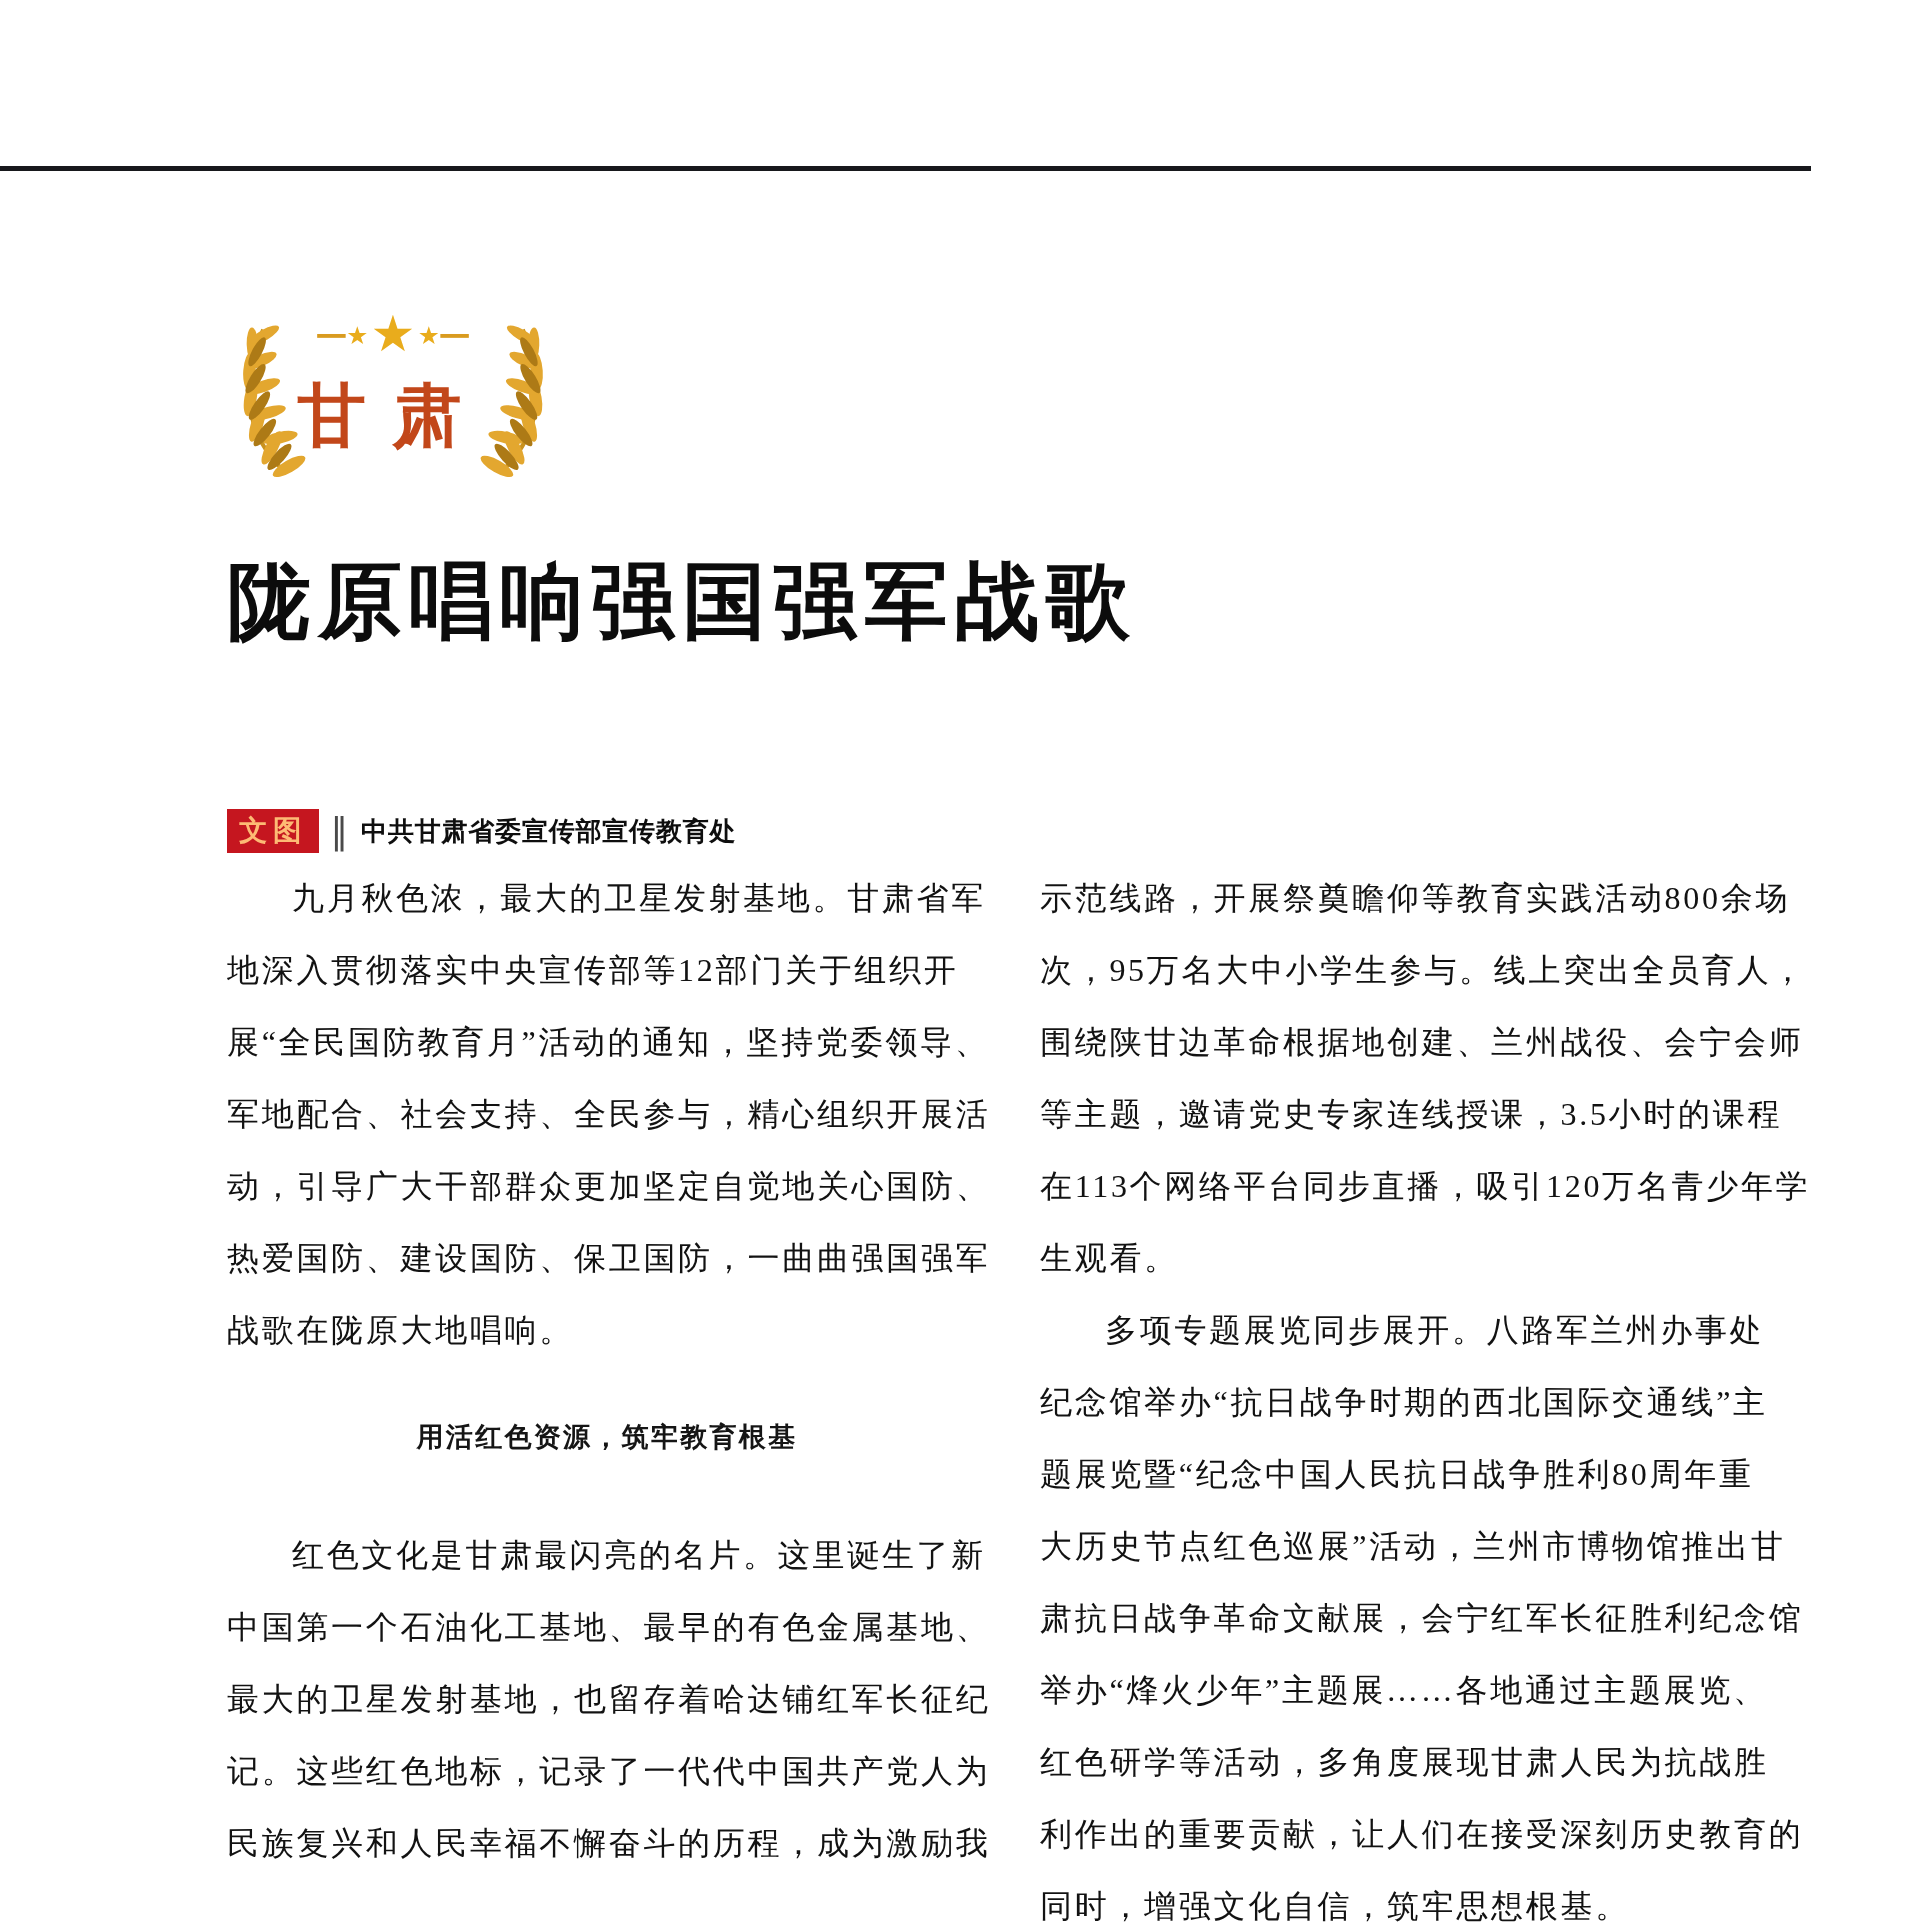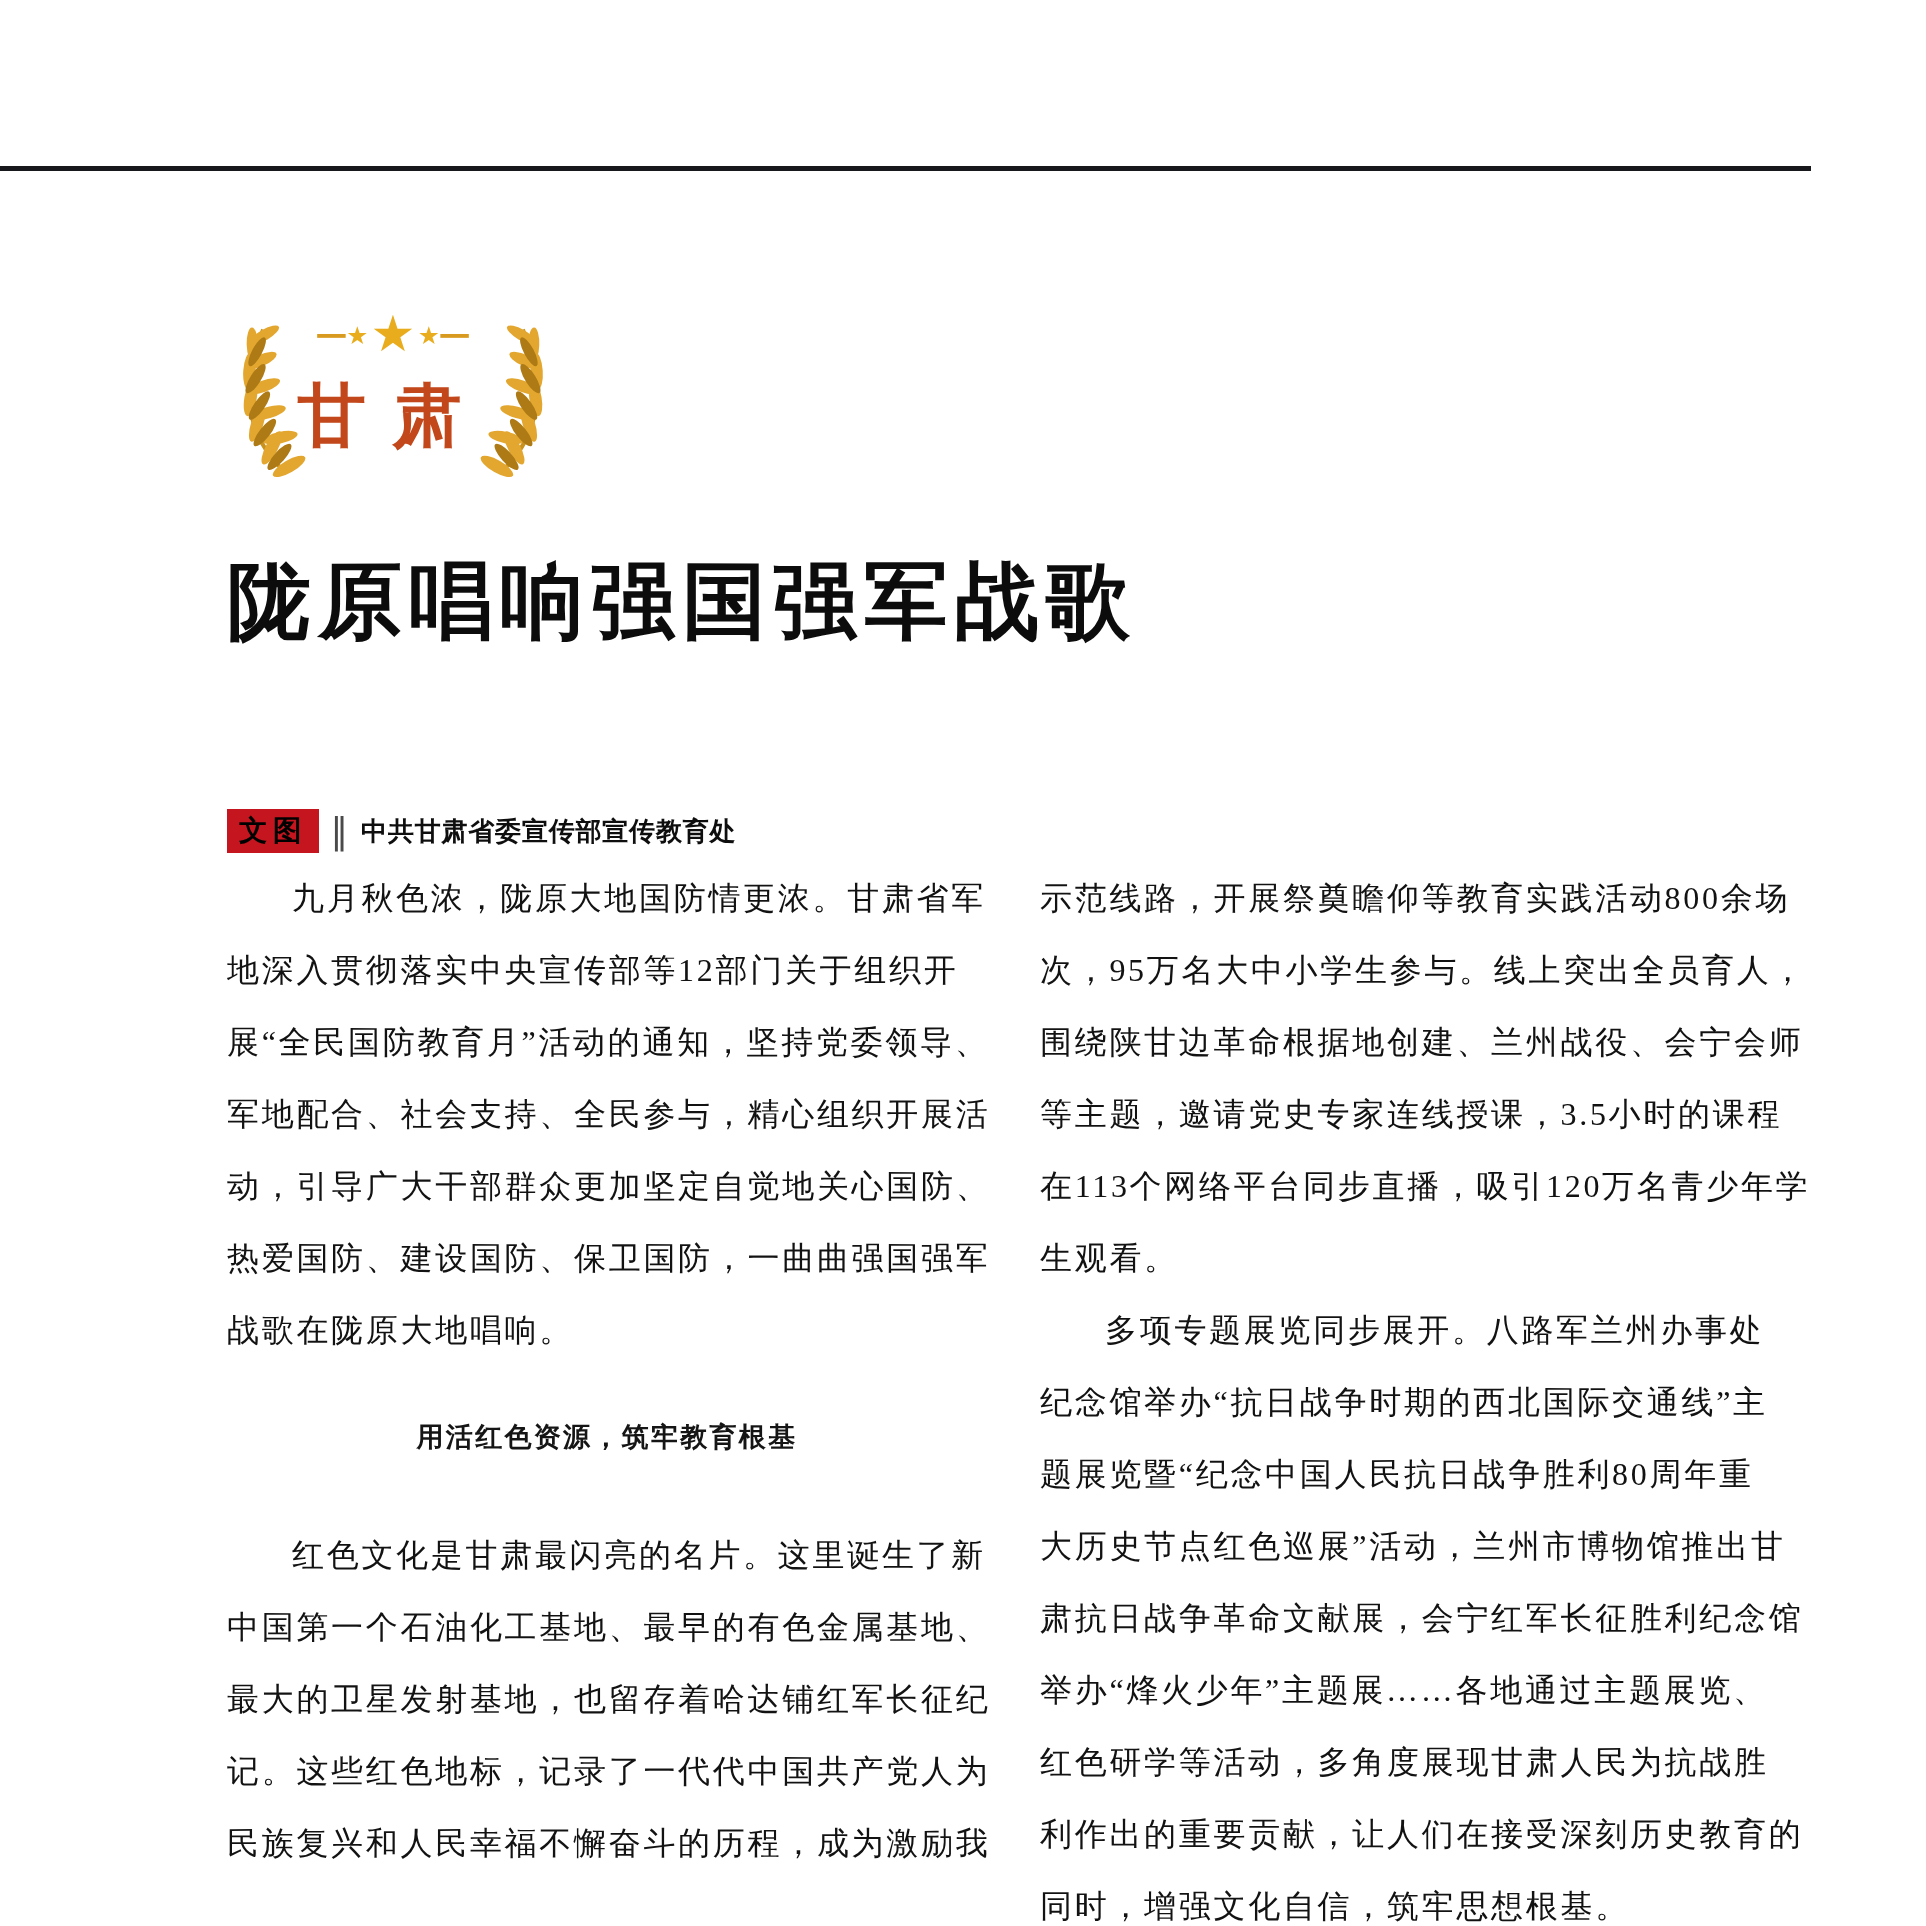--- a/index.html
+++ b/index.html
@@ -8,21 +8,21 @@
   
   #top-rule{position:absolute;left:0;top:166px;width:1811px;height:5px;background:#17181c;}
   
   #badge{position:absolute;left:214px;top:297px;width:358px;height:181px;}
   
   #main-title{position:absolute;left:227px;top:547px;width:1570px;height:108px;
       font-family:"Liberation Sans","DejaVu Sans",sans-serif;font-weight:900;font-size:84px;
       letter-spacing:7px;color:#0c0c0c;text-align:left;line-height:108px;white-space:nowrap;}
   
   #byline{position:absolute;left:227px;top:808px;width:1156px;height:46px;display:flex;align-items:center;}
-  #byline .tag{width:92px;height:44px;background:#c5161f;color:#000000;display:flex;align-items:center;justify-content:center;
+  #byline .tag{width:92px;height:44px;background:#c5161f;color:#fdba74;display:flex;align-items:center;justify-content:center;
       font-family:"Liberation Sans",sans-serif;font-weight:700;font-size:28.5px;letter-spacing:5.4px;}
   #byline .sep{margin:0 13px 0 11.6px;font-size:35px;color:#4a4a4a;font-family:"DejaVu Sans",sans-serif;}
   #byline .author{font-family:"Liberation Sans",sans-serif;font-weight:700;font-size:26px;color:#0e0e0e;letter-spacing:0.8px;}
   
   .col{position:absolute;top:863px;font-size:32px;color:#121212;z-index:30;}
   #col-left{left:227px;width:760px;}
   #col-right{left:1040px;width:758px;}
   .line{height:72px;display:flex;align-items:center;letter-spacing:2.7px;white-space:nowrap;}
   .indent{padding-left:65px;}
   .sec-heading{height:140px;display:flex;align-items:center;justify-content:center;
@@ -97,21 +97,21 @@
 
   <div id="main-title">陇原唱响强国强军战歌</div>
 
   <div id="byline">
     <div class="tag">文图</div>
     <div class="sep">‖</div>
     <div class="author">中共甘肃省委宣传部宣传教育处</div>
   </div>
 
   <div class="col" id="col-left">
-    <div class="line indent">九月秋色浓，陇原大地国防情更浓。甘肃省军</div>
+    <div class="line indent">九月秋色浓，最大的卫星发射基地。甘肃省军</div>
     <div class="line">地深入贯彻落实中央宣传部等12部门关于组织开</div>
     <div class="line">展“全民国防教育月”活动的通知，坚持党委领导、</div>
     <div class="line">军地配合、社会支持、全民参与，精心组织开展活</div>
     <div class="line">动，引导广大干部群众更加坚定自觉地关心国防、</div>
     <div class="line">热爱国防、建设国防、保卫国防，一曲曲强国强军</div>
     <div class="line">战歌在陇原大地唱响。</div>
     <div class="sec-heading">用活红色资源，筑牢教育根基</div>
     <div class="line indent gap-top">红色文化是甘肃最闪亮的名片。这里诞生了新</div>
     <div class="line">中国第一个石油化工基地、最早的有色金属基地、</div>
     <div class="line">最大的卫星发射基地，也留存着哈达铺红军长征纪</div>

